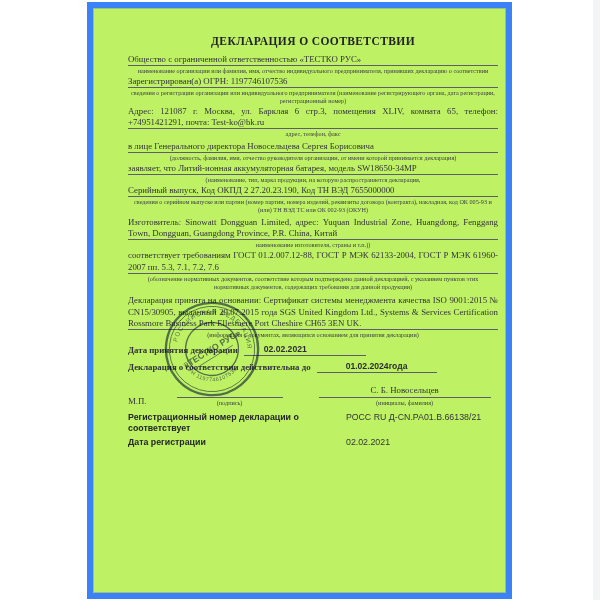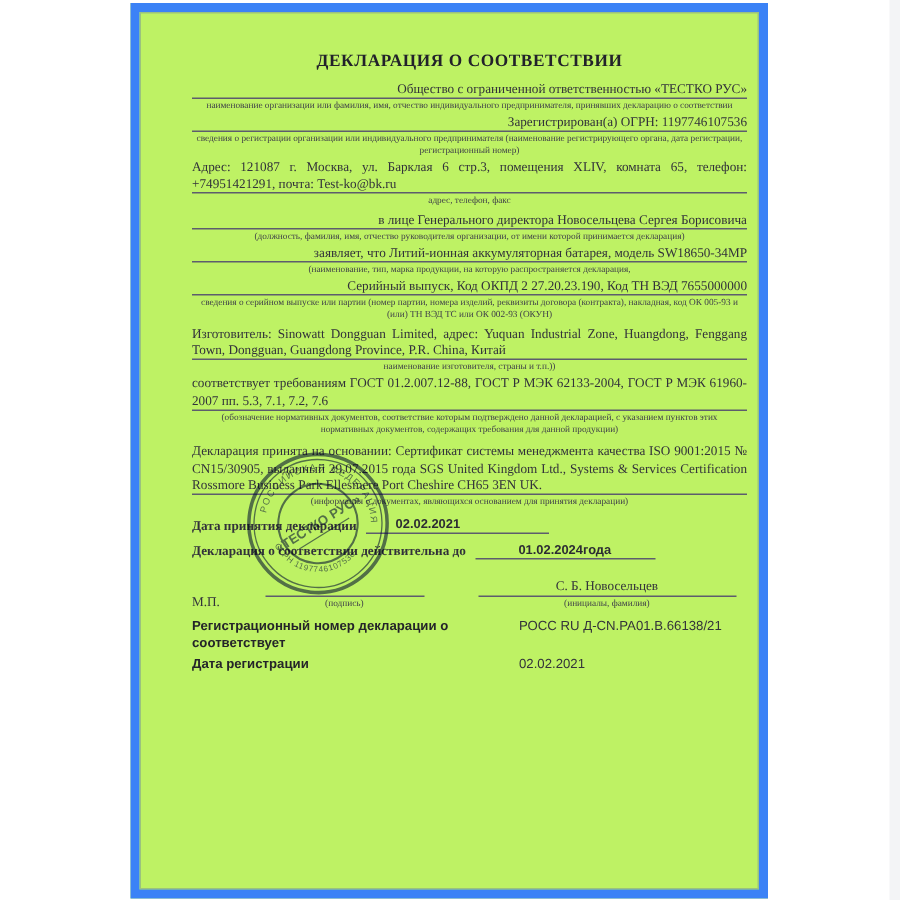--- a/index.html
+++ b/index.html
@@ -14,21 +14,21 @@
     box-shadow:inset 0 0 0 1px rgba(90,105,175,.35);
   }
   .content{
     position:relative;padding:26px 8px 0 35px;
     color:#32323a;font-size:8.8px;line-height:1.28;
   }
   .title{
     text-align:center;font-weight:bold;font-size:11.5px;letter-spacing:.4px;
     color:#22222a;margin-bottom:5px;
   }
-  .field{border-bottom:1px solid #5d5d6d;text-align:right;}
+  .field{border-bottom:1px solid #5d5d6d;}
   .just{text-align:justify;}
   .cap{
     font-size:6.2px;line-height:1.26;text-align:center;color:#3d3d48;
     margin-bottom:1px;padding:1px 2px 0 2px;
   }
   .mt3{margin-top:3px;} .mt5{margin-top:5px;font-family:Liberation Serif, serif;}
   .row-date{display:flex;align-items:flex-end;margin-top:5px;font-weight:bold;}
   .row-date .slot{border-bottom:1px solid #5d5d6d;margin-left:6px;}
   .slot1{width:102px;padding-left:20px;}
   .slot2{width:120px;text-align:center;}

